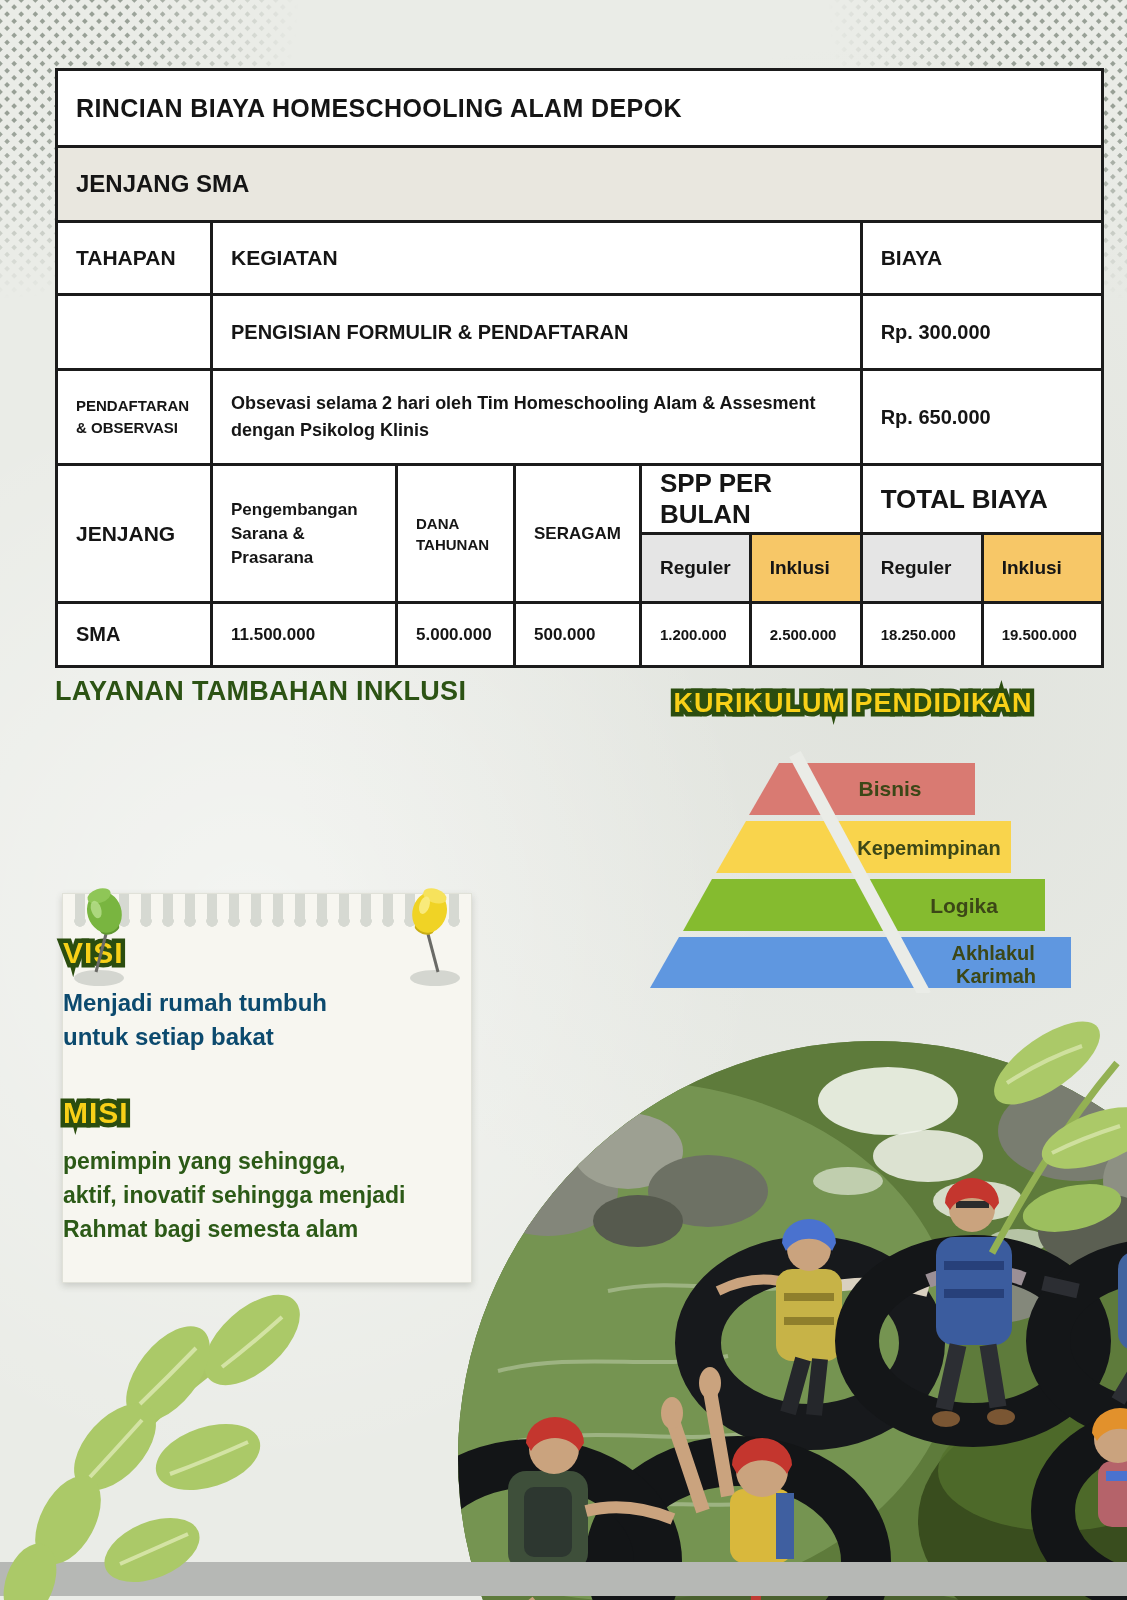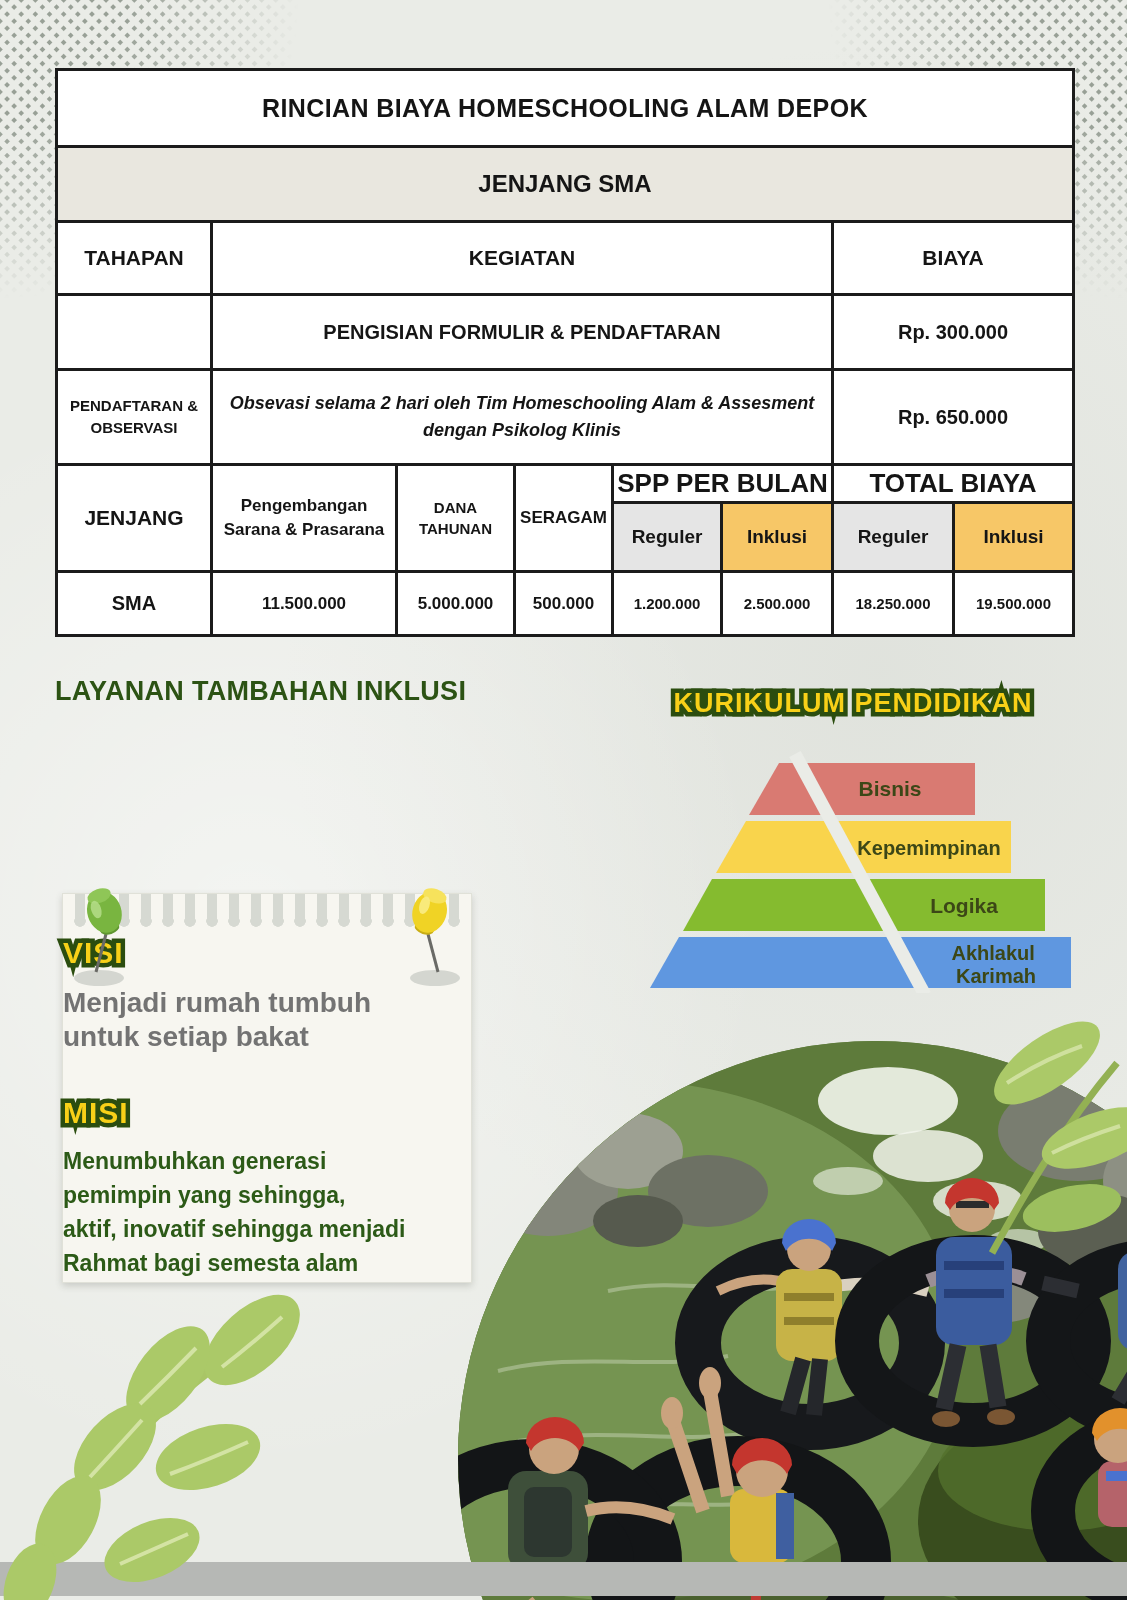--- a/index.html
+++ b/index.html
@@ -19,28 +19,28 @@
     transform:rotate(45deg);
     -webkit-mask-image: radial-gradient(circle, #000 0 28%, rgba(0,0,0,.55) 46%, rgba(0,0,0,0) 66%);
             mask-image: radial-gradient(circle, #000 0 28%, rgba(0,0,0,.55) 46%, rgba(0,0,0,0) 66%);
   }
   .ht-tl { left:-320px; top:-320px; }
   .ht-tr { right:-320px; top:-320px; }
 
   
   table.fee { position:absolute; left:55px; top:68px; z-index:3; border-collapse:collapse; table-layout:fixed;
     background:#ffffff; color:#151515; font-weight:700; }
-  table.fee td { border:3px solid #1b1b1b; text-align:center; vertical-align:middle; padding:2px 0; }
+  table.fee td { border:3px solid #1b1b1b; vertical-align:middle; padding:2px 18px; }
   .t-title  { font-size:25px; height:70px; letter-spacing:.4px; }
   .t-sub    { font-size:24px; height:68px; background:#e9e7df; }
   .t-head   { font-size:21px; height:66px; }
   .t-r4-keg { font-size:20px; height:68px; }
   .t-r4-b   { font-size:20px; }
   .t-r5-tah { font-size:15px; height:88px; line-height:22px;margin-left:17px; }
-  .t-r5-keg { font-size:18px; line-height:27px;font-style:italic; }
+  .t-r5-keg { font-size:18px; line-height:27px; }
   .t-r5-b   { font-size:20px; }
   .t-jen    { font-size:21px; }
   .t-peng   { font-size:17px; line-height:24px; height:70px; }
   .t-dana   { font-size:15px; line-height:21px; }
   .t-ser    { font-size:17px; }
   .t-grp    { font-size:26px; }
   .t-sub2   { font-size:19px; height:62px; }
   .t-data   { height:64px; }
   .t-data .big { font-size:20px; }
   .t-num    { font-size:17px; }
@@ -71,21 +71,21 @@
     background-image:
       radial-gradient(circle 6px at 11px 27px, #d6d9d2 5.5px, rgba(0,0,0,0) 6px),
       repeating-linear-gradient(90deg, rgba(0,0,0,0) 0 6px, #d6d9d2 6px 16px, rgba(0,0,0,0) 16px 22px);
     background-size:22px 34px, 22px 24px;
     background-repeat:repeat-x; }
   .pin { position:absolute; width:80px; height:115px; z-index:5; }
   .pin-green  { left:2px;  top:-12px; }
   .pin-yellow { right:2px; top:-12px; }
   .card-content { position:relative; padding-top:42px; text-align:left; }
   .card-heading { font-size:30px; font-weight:800; letter-spacing:1px; }
-  .visi-text { margin-top:16px; font-size:28px; font-weight:700; color:#737373; line-height:34px; }
+  .visi-text { margin-top:16px; font-size:24px; font-weight:700; color:#0c4a6e; line-height:34px; }
   .misi-heading { margin-top:42px; }
   .misi-text { margin-top:14px; font-size:23px; font-weight:700; color:#2c5a17; line-height:34px; }
 
   
   .photo { position:absolute; left:458px; top:1041px; width:834px; height:834px; border-radius:50%;
     overflow:hidden; z-index:2; background:#5e7b3b; }
 
   
   .leaf-tr { position:absolute; right:0; top:1018px; z-index:3; }
   .leaf-bl { position:absolute; left:0; top:1282px; z-index:7; }
@@ -220,21 +220,20 @@
         <div>Menjadi rumah tumbuh</div>
         <div>untuk setiap bakat</div>
       </div>
       <div class="card-heading misi-heading">
         <span class="bubble">
           <span class="back">MISI</span>
           <span class="front">MISI</span>
         </span>
       </div>
       <div class="misi-text">
-        <div>Menumbuhkan generasi</div>
         <div>pemimpin yang sehingga,</div>
         <div>aktif, inovatif sehingga menjadi</div>
         <div>Rahmat bagi semesta alam</div>
       </div>
     </div>
   </div>
 
   <div class="photo">
     <svg width="834" height="834" viewBox="0 0 834 834">
 

